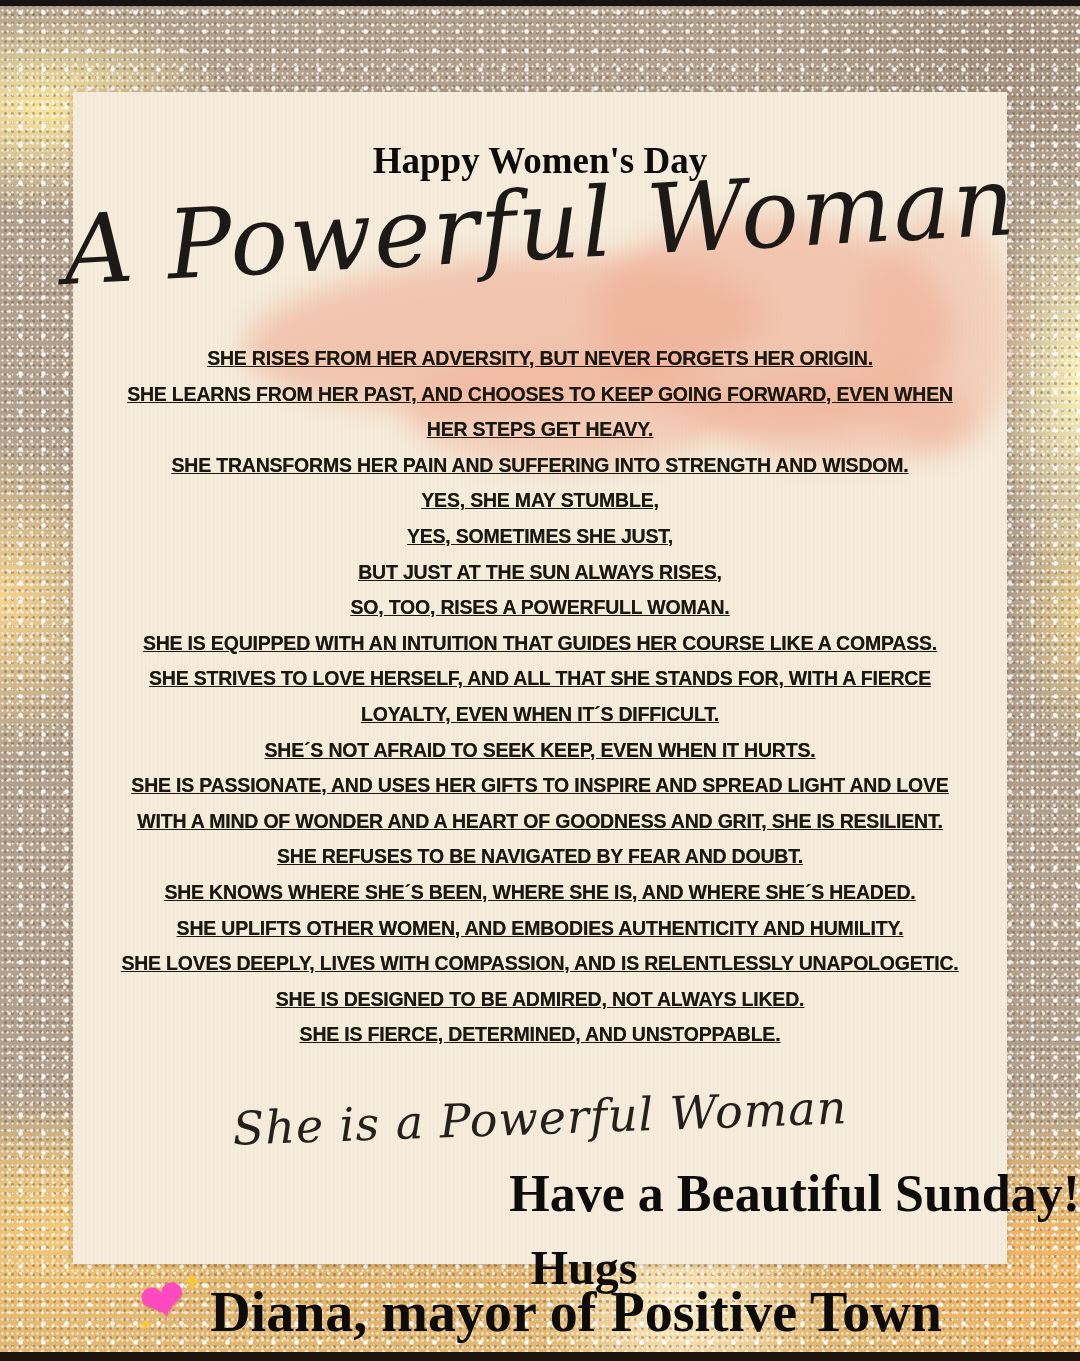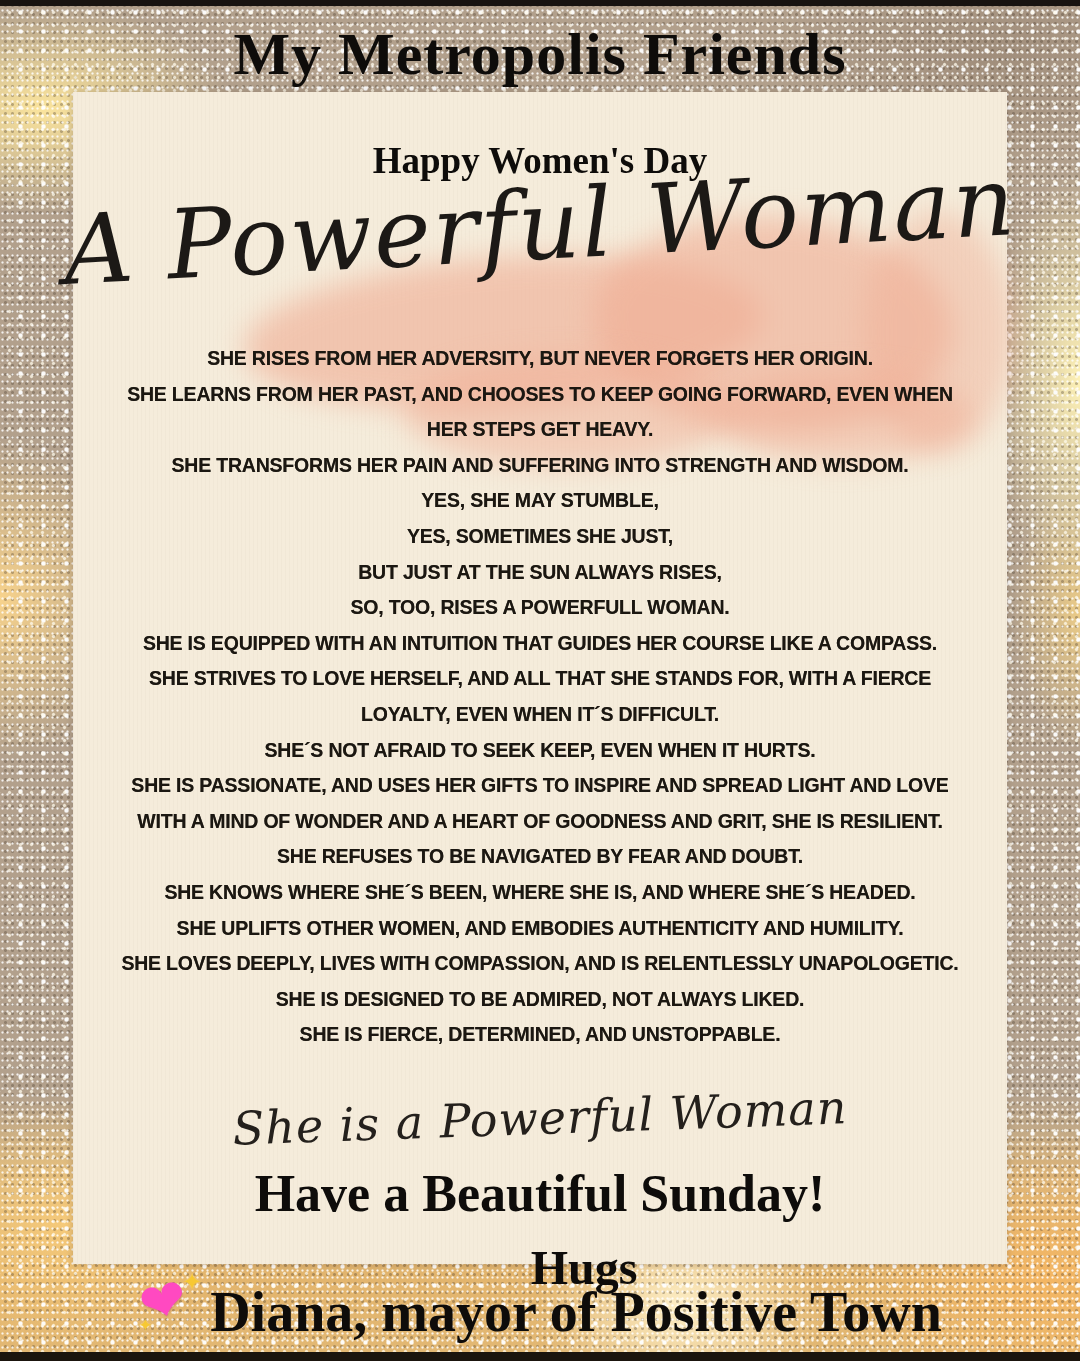--- a/index.html
+++ b/index.html
@@ -59,27 +59,28 @@
     top:150px;font-family:"DejaVu Serif", serif;font-style:italic;
     font-size:96px;line-height:1.6;color:#1c1916;transform:rotate(-3deg);
     letter-spacing:2px;
   }
 
   #poem{
     position:absolute;left:73px;top:341px;width:934px;text-align:center;
     font-family:"Liberation Sans", sans-serif;font-weight:700;
     font-size:19.5px;line-height:35.6px;letter-spacing:-0.2px;color:#1b1711;
     text-shadow:0 0 .6px rgba(27,23,17,.7);
+    text-decoration:underline;
   }
 
   #script-outro{
     top:1086px;font-family:"DejaVu Serif", serif;font-style:italic;
     font-size:46px;color:#24201c;transform:rotate(-2deg);letter-spacing:1px;line-height:1.4;
   }
-  #closing-line{top:1168px;font-size:52px;font-weight:700;line-height:1;}
+  #closing-line{top:1168px;font-size:52px;font-weight:700;line-height:1;text-align:right;}
   #hugs-line{top:1244px;font-size:48px;font-weight:700;line-height:1;padding-left:44px;}
 
   #signature-row{
     position:absolute;left:0;top:1282px;width:1080px;
     display:flex;align-items:flex-start;justify-content:center;gap:6px;color:#0e0c0a;
   }
   #heart-wrap{position:relative;width:66px;height:66px;flex:0 0 auto;margin-top:-8px;}
   #heart-glyph{
     position:absolute;left:2px;top:0;font-family:"DejaVu Sans", sans-serif;
     font-size:56px;line-height:1;color:#ff49c1;transform:rotate(-14deg);
@@ -98,21 +99,20 @@
   <div class="strip" id="top-strip"></div>
 
   <div id="card">
     <div class="splash" id="splash-1"></div>
     <div class="splash" id="splash-2"></div>
     <div class="splash" id="splash-3"></div>
     <div class="splash" id="splash-4"></div>
     <div class="splash" id="splash-5"></div>
   </div>
 
-  <div class="center-line" id="header-line1">My Metropolis Friends</div>
   <div class="center-line" id="header-line2">Happy Women's Day</div>
 
   <div class="center-line" id="script-title">A Powerful Woman</div>
 
   <div id="poem">
     <div>SHE RISES FROM HER ADVERSITY, BUT NEVER FORGETS HER ORIGIN.</div>
     <div>SHE LEARNS FROM HER PAST, AND CHOOSES TO KEEP GOING FORWARD, EVEN WHEN</div>
     <div>HER STEPS GET HEAVY.</div>
     <div>SHE TRANSFORMS HER PAIN AND SUFFERING INTO STRENGTH AND WISDOM.</div>
     <div>YES, SHE MAY STUMBLE,</div>

